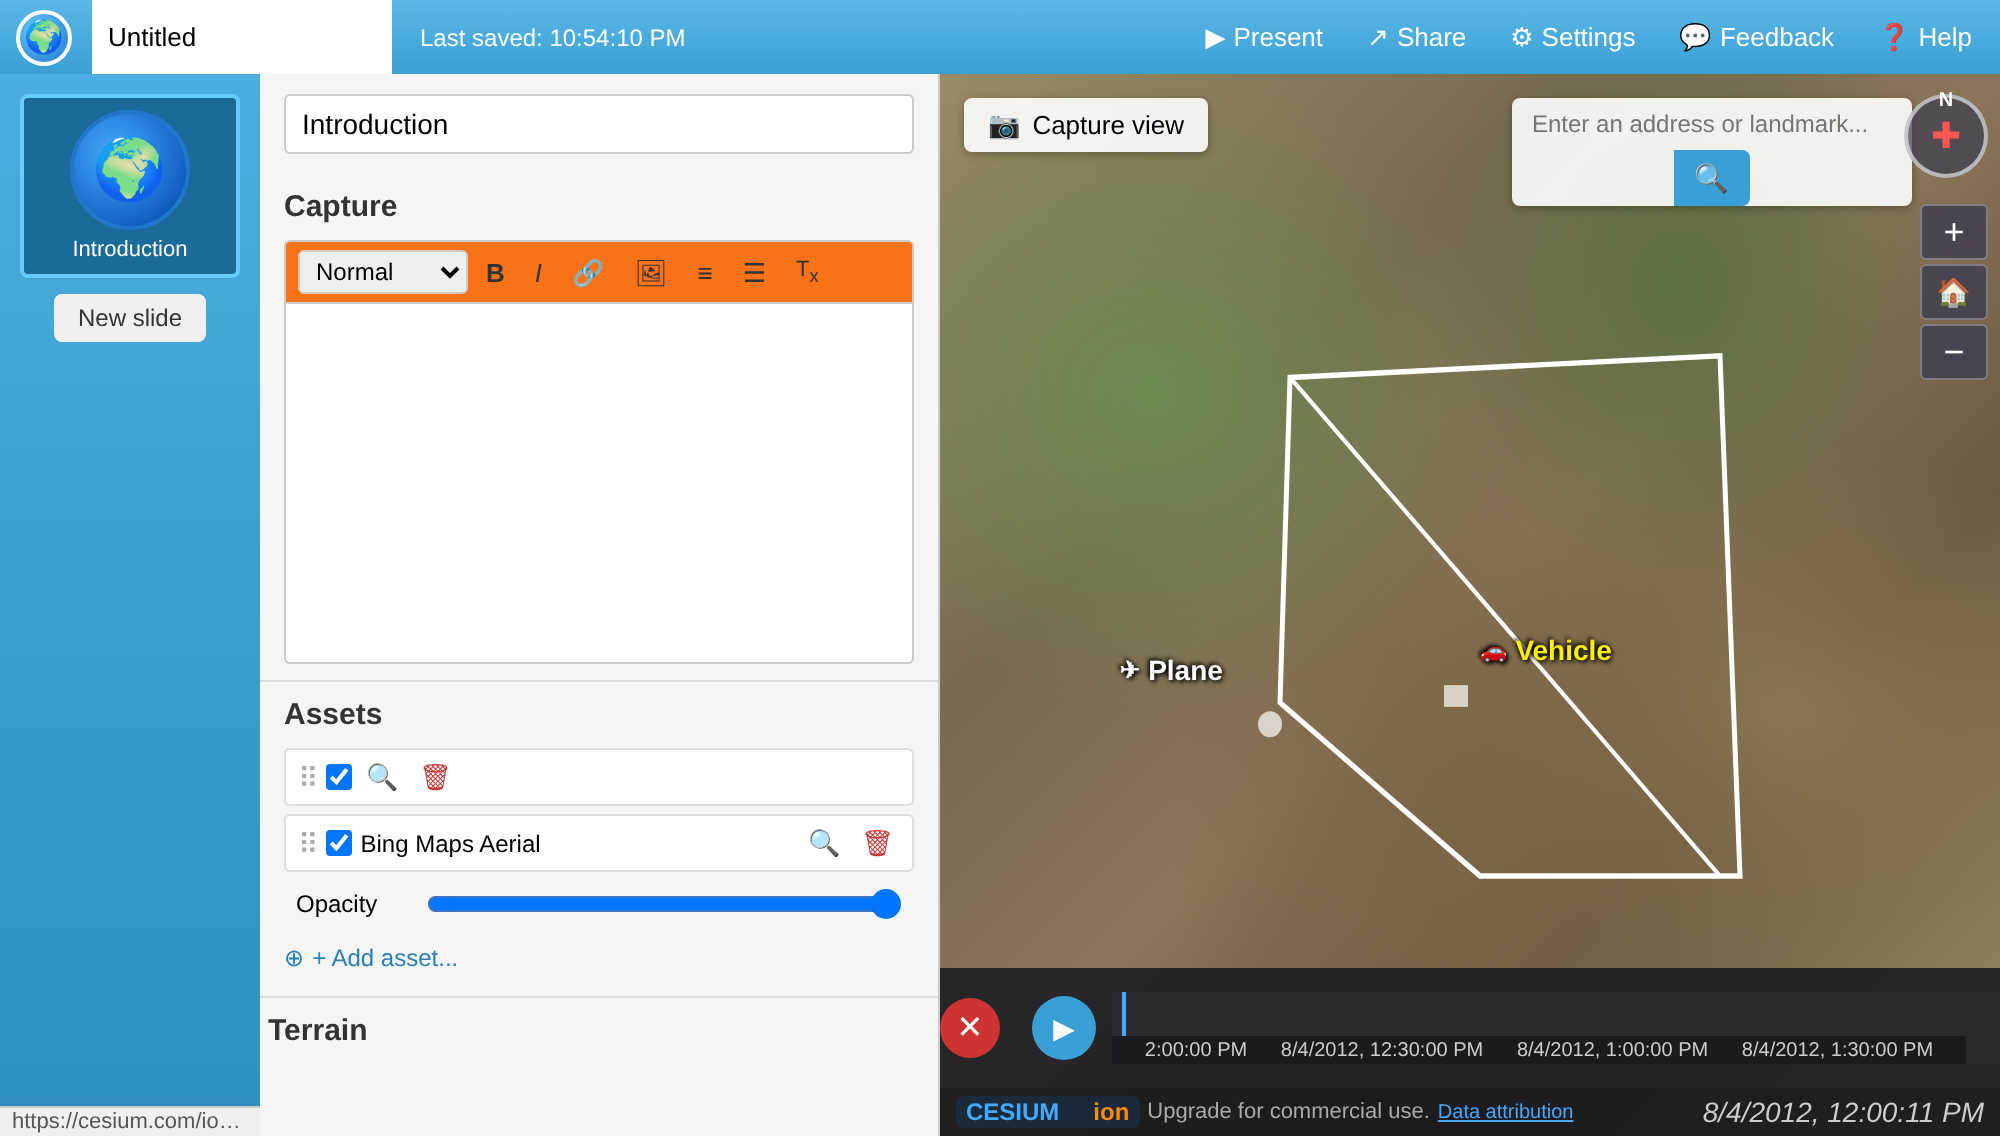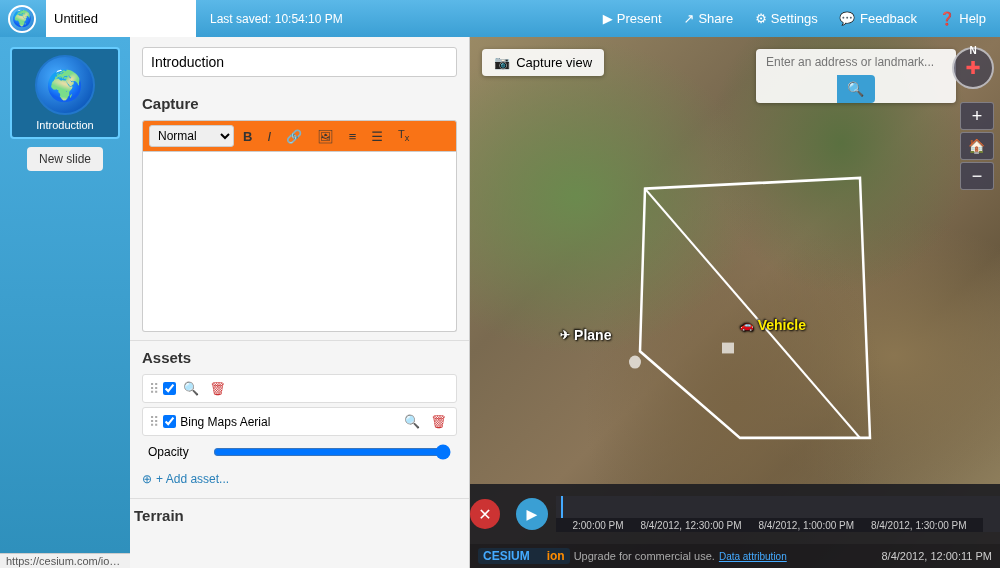--- a/index.html
+++ b/index.html
@@ -245,21 +245,21 @@
     }
     .cesium-logo {
       display: flex; align-items: center; gap: 17px;
       background: #1a2a3a; border-radius: 3px; padding: 1px 5px;
       color: #4af; font-weight: bold; font-size: 12px;
     }
     .cesium-ion { color: #ff8c00; font-weight: bold; }
     .upgrade-text { color: #aaa; font-size: 11px; text-align: center; }
     .data-attr { color: #4af; font-size: 10px; cursor: pointer; }
     .spacer-r { flex: 1; }
-    .timestamp { color: #ccc; font-size: 11px; }
+    .timestamp { color: #ccc; font-size: 14px; font-style: italic; }
 
     
     #url-bar {
       position: fixed; bottom: 0; left: 0;
       background: #f0f0f0; font-size: 11px; color: #555;
       padding: 1px 6px; border-top: 1px solid #ccc; width: 130px;
       white-space: nowrap; overflow: hidden; text-overflow: ellipsis;
     }
 
     

